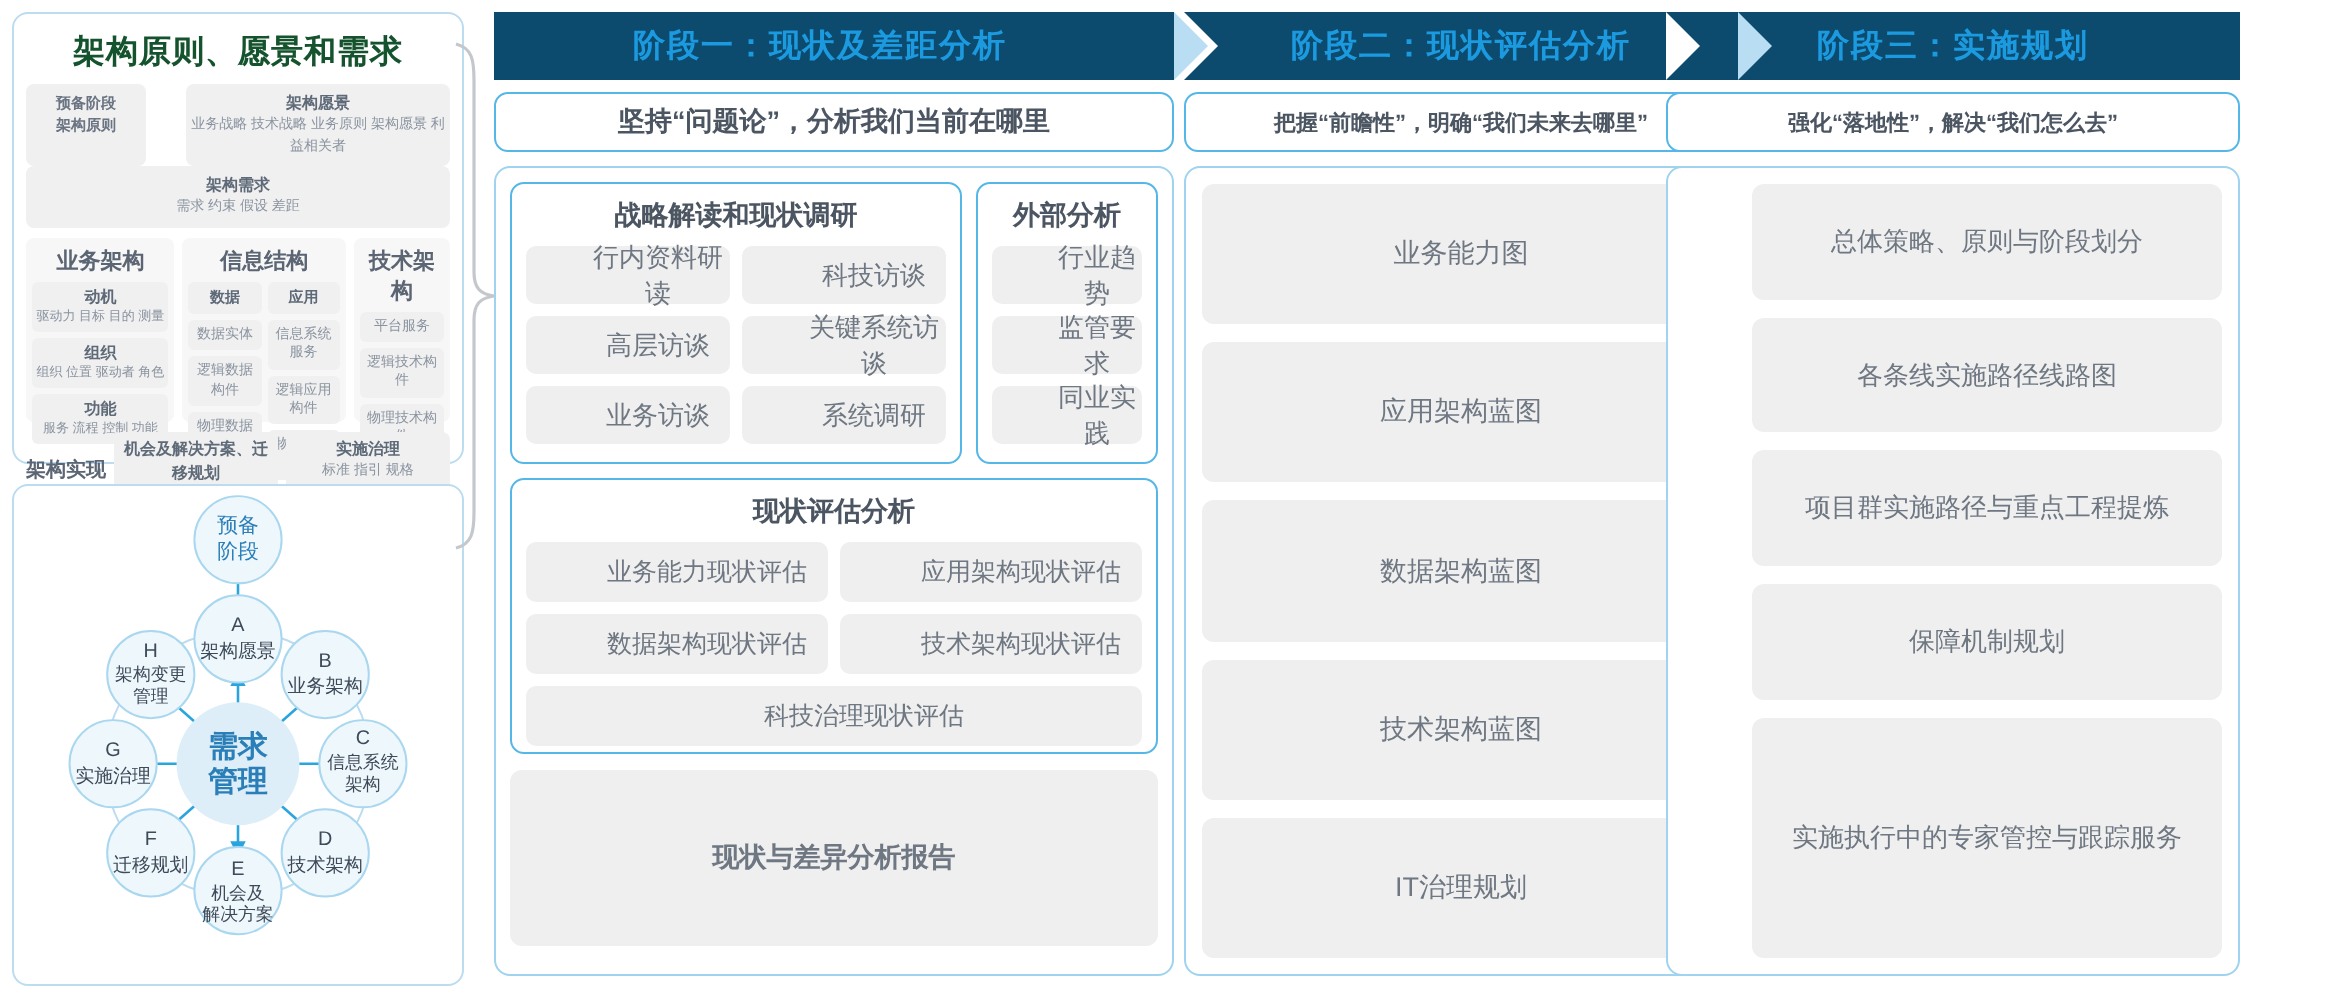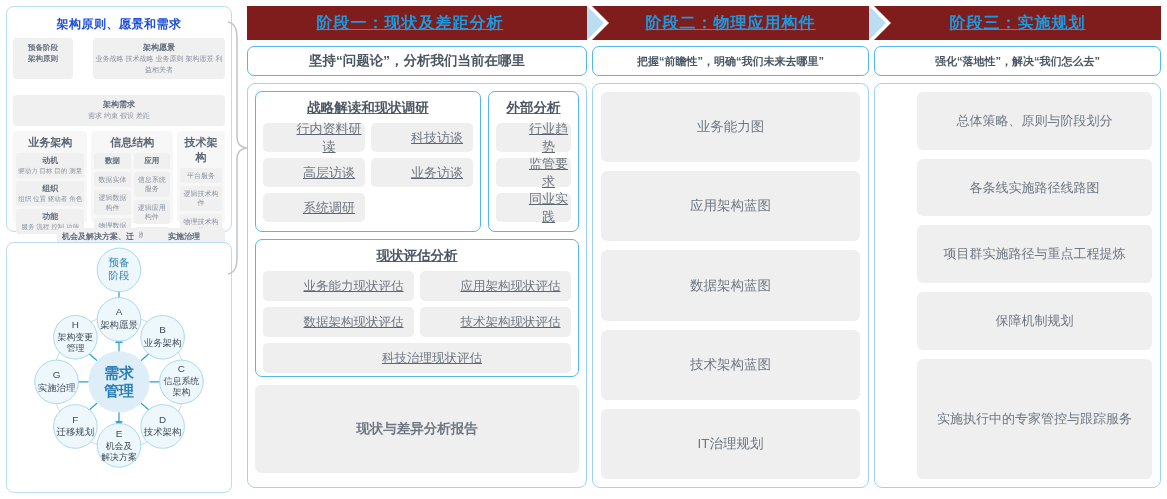--- a/index.html
+++ b/index.html
@@ -12,33 +12,33 @@
 
   
   .left-col{position:absolute;left:6px;top:6px;width:228px;height:487px;}
 
   .togaf-card{
     position:absolute;left:0;top:0;width:226px;height:226px;
     border:1.5px solid #bcdcf0;border-radius:8px;background:#fff;
     box-sizing:border-box;padding:5px 6px;
   }
   .tg-title{
-    text-align:center;font-weight:bold;font-size:12px;color:#1d4ed8;
+    text-align:center;font-weight:bold;font-size:16px;color:#14532d;
     letter-spacing:.5px;margin:4px 0 5px;
   }
   .gbox{background:#f0f0f0;border-radius:4px;}
   .tg-row{display:flex;gap:20px;}
   .tg-pre{
     width:56px;flex:none;text-align:center;padding:4px 2px;
     font-size:7.5px;line-height:1.5;color:#6a7482;font-weight:bold;
   }
   .tg-vision{flex:1;text-align:center;padding:4px 2px;}
   .tg-h{font-size:8px;font-weight:bold;color:#5f6a78;line-height:1.5;}
   .tg-s{font-size:7px;color:#8a93a0;line-height:1.5;}
-  .tg-req{margin-top:16px;text-align:center;padding:4px 2px;}
+  .tg-req{margin-top:0;text-align:center;padding:4px 2px;}
 
   .tg-mid{display:flex;gap:4px;margin-top:5px;height:92px;}
   .tg-col{border-radius:4px;background:#f7f7f7;padding:3px;box-sizing:border-box;}
   .tg-col-t{text-align:center;font-weight:bold;font-size:11px;color:#5b6573;margin:1px 0 3px;}
   .tg-biz{width:84px;}
   .tg-info{width:92px;}
   .tg-tech{width:54px;}
   .tg-sub{
     background:#f0f0f0;border-radius:3px;text-align:center;
     padding:2px 1px;margin-bottom:3px;
@@ -67,26 +67,26 @@
   }
   .adm-svg{display:block;width:100%;height:100%;}
 
   
   .brace{position:absolute;left:226px;top:20px;width:24px;height:256px;}
 
   
   .phase{position:absolute;top:6px;}
   .p1{left:247px;width:340px;}
   .p2{left:592px;width:277px;}
-  .p3{left:874px;width:287px;}
+  .p3{left:833px;width:287px;}
 
   .phase-head{
-    position:relative;height:34px;background:#7f1d1d;
+    position:relative;height:34px;background:#0c4a6e;
     display:flex;align-items:center;justify-content:center;
-    font-size:16px;font-weight:bold;color:#1c9ae0;letter-spacing:1px;text-decoration:underline;
+    font-size:16px;font-weight:bold;color:#1c9ae0;letter-spacing:1px;
   }
   .phase-head .chev{
     position:absolute;right:-17px;top:0;width:17px;height:34px;z-index:3;
   }
   .phase-head .notch{
     position:absolute;left:0;top:0;width:17px;height:34px;z-index:2;
   }
   .p1 .phase-head{padding-right:14px;}
   .p2 .phase-head,.p3 .phase-head{padding-left:12px;padding-right:12px;}
 
@@ -100,21 +100,21 @@
   .phase-body{
     margin-top:7px;border:1.5px solid #9fd3ef;border-radius:8px;background:#fff;
     box-sizing:border-box;padding:8px;
   }
   .p1 .phase-body{height:405px;padding:7px;}
   .p2 .phase-body{height:405px;}
   .p3 .phase-body{height:405px;}
 
   
   .p1-top{display:flex;gap:7px;}
-  .sec{border:1.5px solid #55b7e8;border-radius:7px;box-sizing:border-box;padding:6px 7px 3px;text-decoration:underline;}
+  .sec{border:1.5px solid #55b7e8;border-radius:7px;box-sizing:border-box;padding:6px 7px 3px;}
   .sec-title{
     text-align:center;font-weight:bold;font-size:13.5px;color:#4c5663;
     margin:1px 0 6px;
   }
   .sec-a{flex:1;}
   .sec-b{width:91px;flex:none;}
   .grid2{display:flex;flex-wrap:wrap;gap:6px;}
   .cell{
     background:#efefef;border-radius:5px;height:29px;
     display:flex;align-items:center;justify-content:center;
@@ -309,20 +309,21 @@
     </div>
     <div class="phase-sub">坚持“问题论”，分析我们当前在哪里</div>
     <div class="phase-body">
       <div class="p1-top">
         <div class="sec sec-a">
           <div class="sec-title">战略解读和现状调研</div>
           <div class="grid2">
             <div class="cell">行内资料研读</div>
             <div class="cell">科技访谈</div>
             <div class="cell">高层访谈</div>
+            <div class="cell">关键系统访谈</div>
             <div class="cell">业务访谈</div>
             <div class="cell">系统调研</div>
           </div>
         </div>
         <div class="sec sec-b col1">
           <div class="sec-title">外部分析</div>
           <div class="cell">行业趋势</div>
           <div class="cell">监管要求</div>
           <div class="cell">同业实践</div>
         </div>
@@ -341,21 +342,21 @@
 
       <div class="p1-report">现状与差异分析报告</div>
     </div>
   </div>
 
   <div class="phase p2">
     <div class="phase-head">
       <svg class="notch" viewBox="0 0 17 34" preserveAspectRatio="none">
         <path d="M0,0 L17,17 L0,34 Z" fill="#ffffff"></path>
       </svg>
-      <span>阶段二：物理应用构件</span>
+      <span>阶段二：现状评估分析</span>
       <svg class="chev" viewBox="0 0 17 34" preserveAspectRatio="none">
         <path d="M0,0 L17,17 L0,34 Z" fill="#b9ddf2"></path>
       </svg>
     </div>
     <div class="phase-sub">把握“前瞻性”，明确“我们未来去哪里”</div>
     <div class="phase-body">
       <div class="stack">
         <div class="item">业务能力图</div>
         <div class="item">应用架构蓝图</div>
         <div class="item">数据架构蓝图</div>

